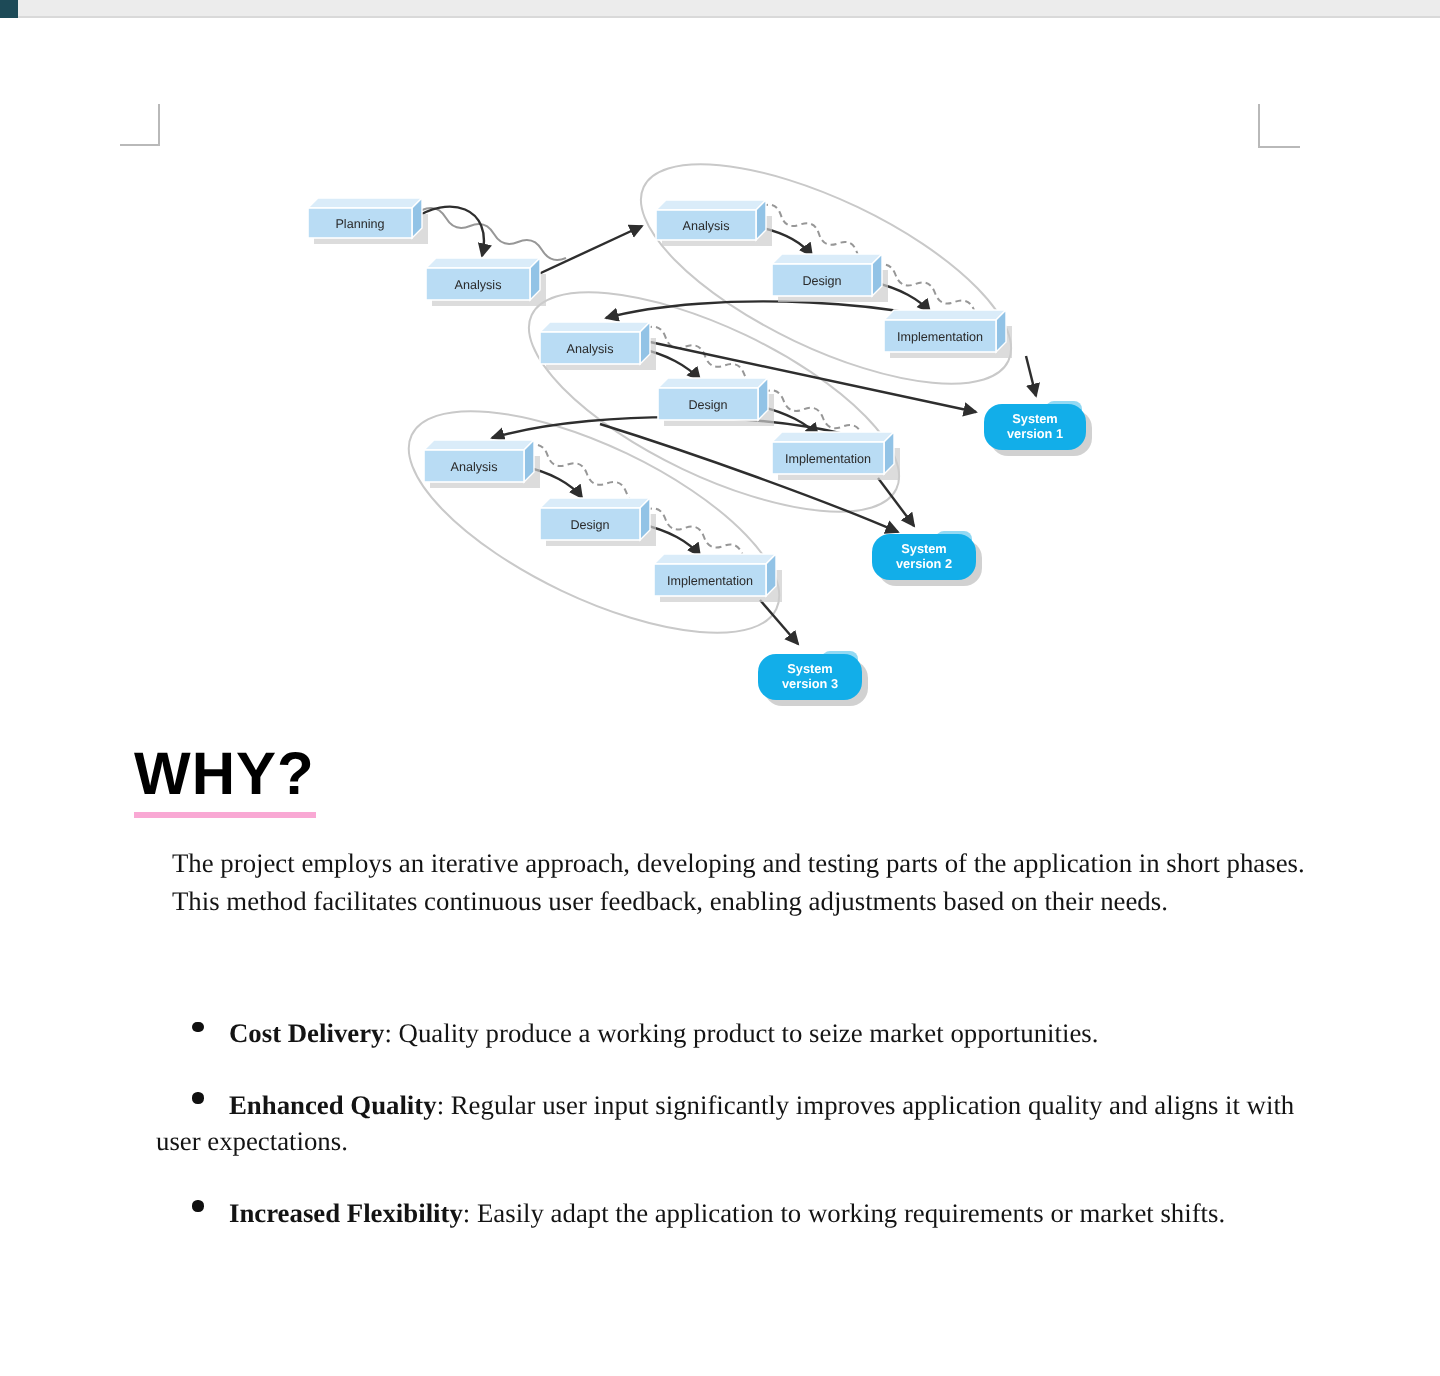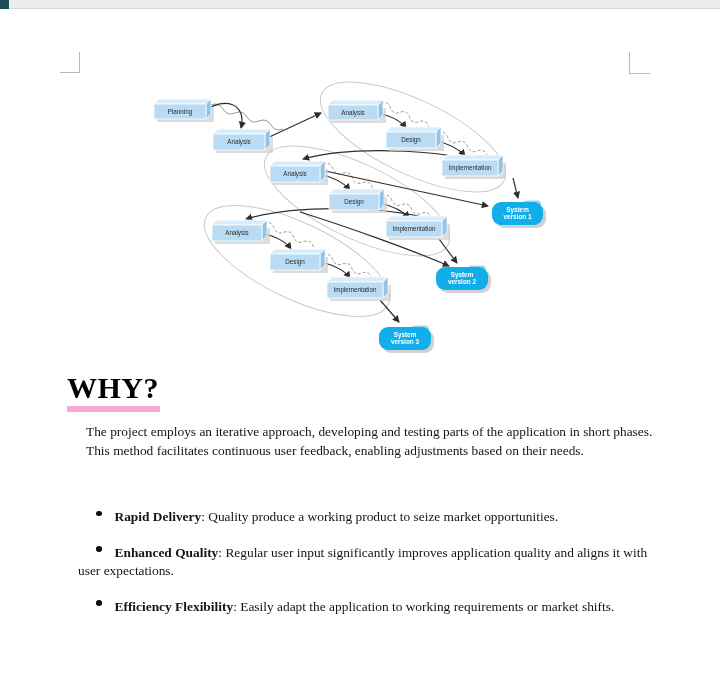--- a/index.html
+++ b/index.html
@@ -24,21 +24,21 @@
     border-left:1px solid #b9b9b9;border-bottom:1px solid #b9b9b9;
   }
   #diagram-svg{
     position:absolute;left:0;top:0;width:720px;height:688px;
   }
   .heading{
     position:absolute;left:67px;top:371px;margin:0;
     font-family:"Liberation Sans", sans-serif;
     font-size:30px;font-weight:700;letter-spacing:0.5px;color:#000;
   }
-  .heading span{display:inline-block;border-bottom:6px solid #f9a8d4;padding:0 1px 1px 0;font-family:Liberation Serif, serif;}
+  .heading span{display:inline-block;border-bottom:3px solid #f9a8d4;padding:0 1px 1px 0;}
   .intro{
     position:absolute;left:86px;top:423px;width:580px;margin:0;
     font-size:13.4px;line-height:18.6px;color:#141414;
   }
   .bullets{
     position:absolute;left:78px;top:508px;width:578px;
     font-size:13.4px;line-height:18.5px;color:#141414;
   }
   .bullets .item + .item{margin-top:17px;}
   .bullets .dot{
@@ -194,17 +194,17 @@
           <text x="405" y="336.5" text-anchor="middle" font-size="6.4" font-weight="bold" fill="#ffffff" class="diagram-label"><tspan x="405">System</tspan><tspan x="405" dy="7.6">version 3</tspan></text>
         </g>
       </g>
   </svg>
 
   <h1 class="heading"><span>WHY?</span></h1>
 
   <p class="intro">The project employs an iterative approach, developing and testing parts of the application in short phases. This method facilitates continuous user feedback, enabling adjustments based on their needs.</p>
 
   <div id="bullet-list" class="bullets">
-      <div class="item"><span class="dot"></span><b>Rapid Delivery</b><span>: Quality produce a working product to seize market opportunities.</span></div>
+      <div class="item"><span class="dot"></span><b>Cost Delivery</b><span>: Quality produce a working product to seize market opportunities.</span></div>
       <div class="item"><span class="dot"></span><b>Enhanced Quality</b><span>: Regular user input significantly improves application quality and aligns it with user expectations.</span></div>
-      <div class="item"><span class="dot"></span><b>Efficiency Flexibility</b><span>: Easily adapt the application to working requirements or market shifts.</span></div>
+      <div class="item"><span class="dot"></span><b>Increased Flexibility</b><span>: Easily adapt the application to working requirements or market shifts.</span></div>
     </div>
 </div>
 
 </body></html>

